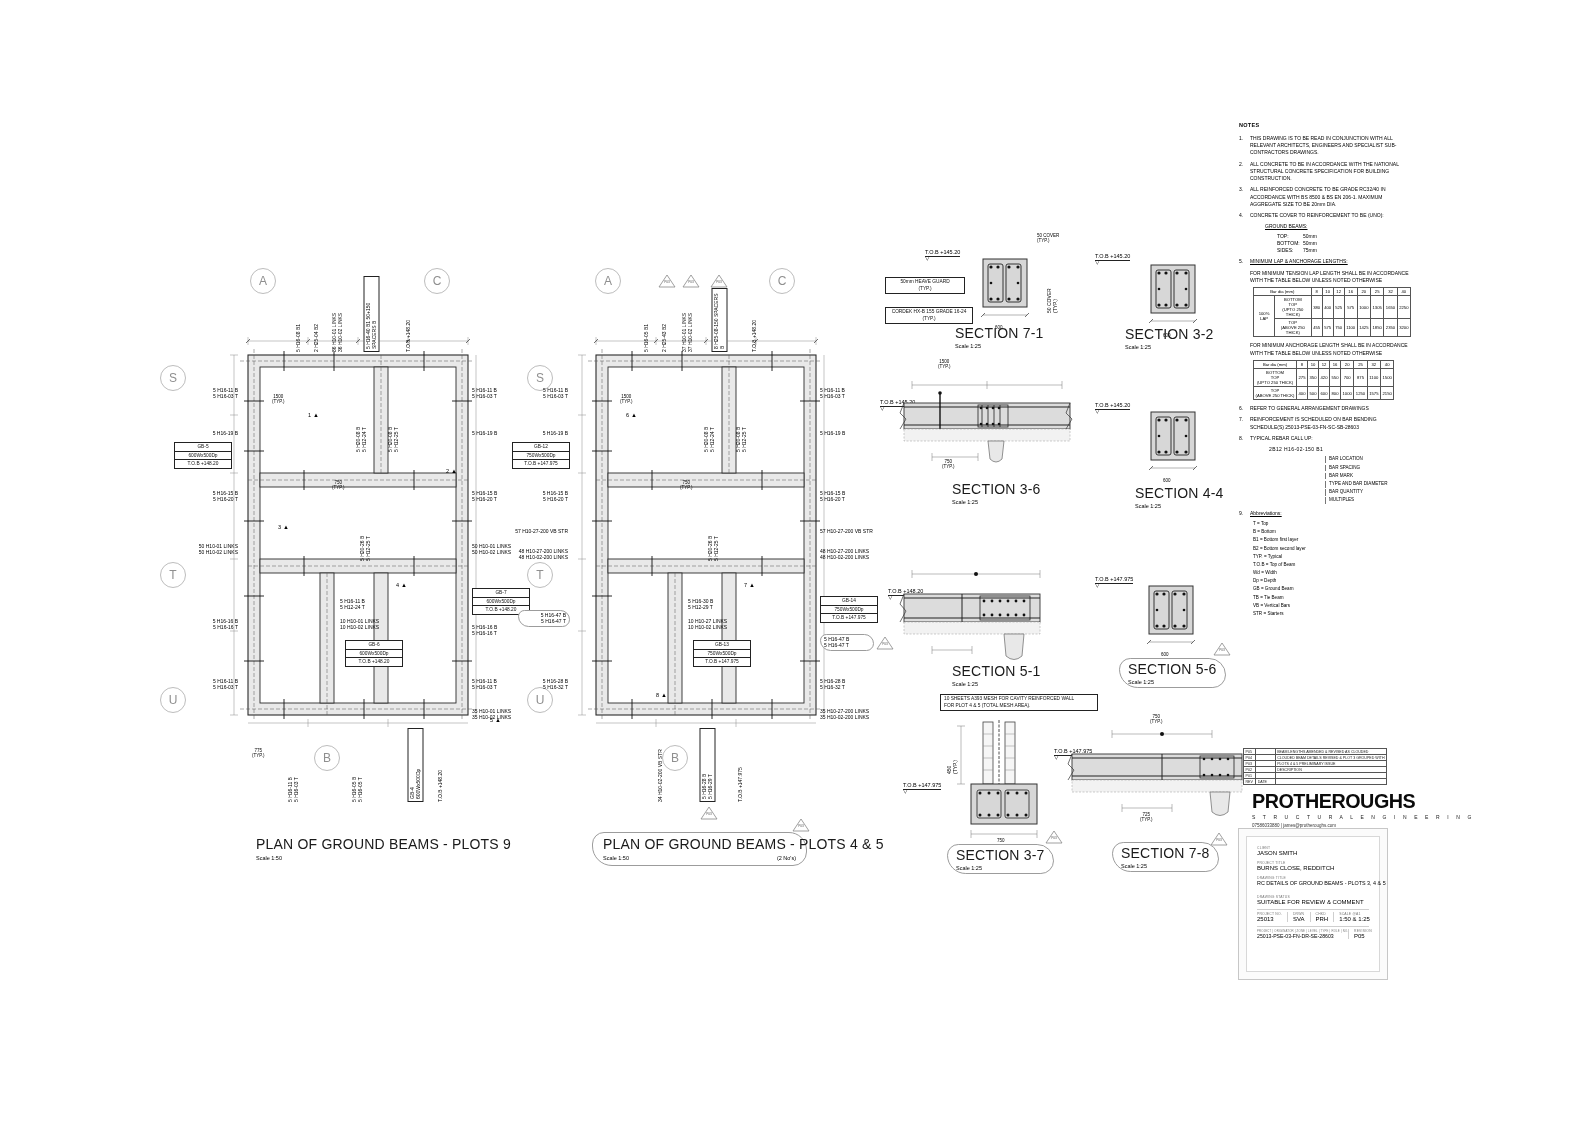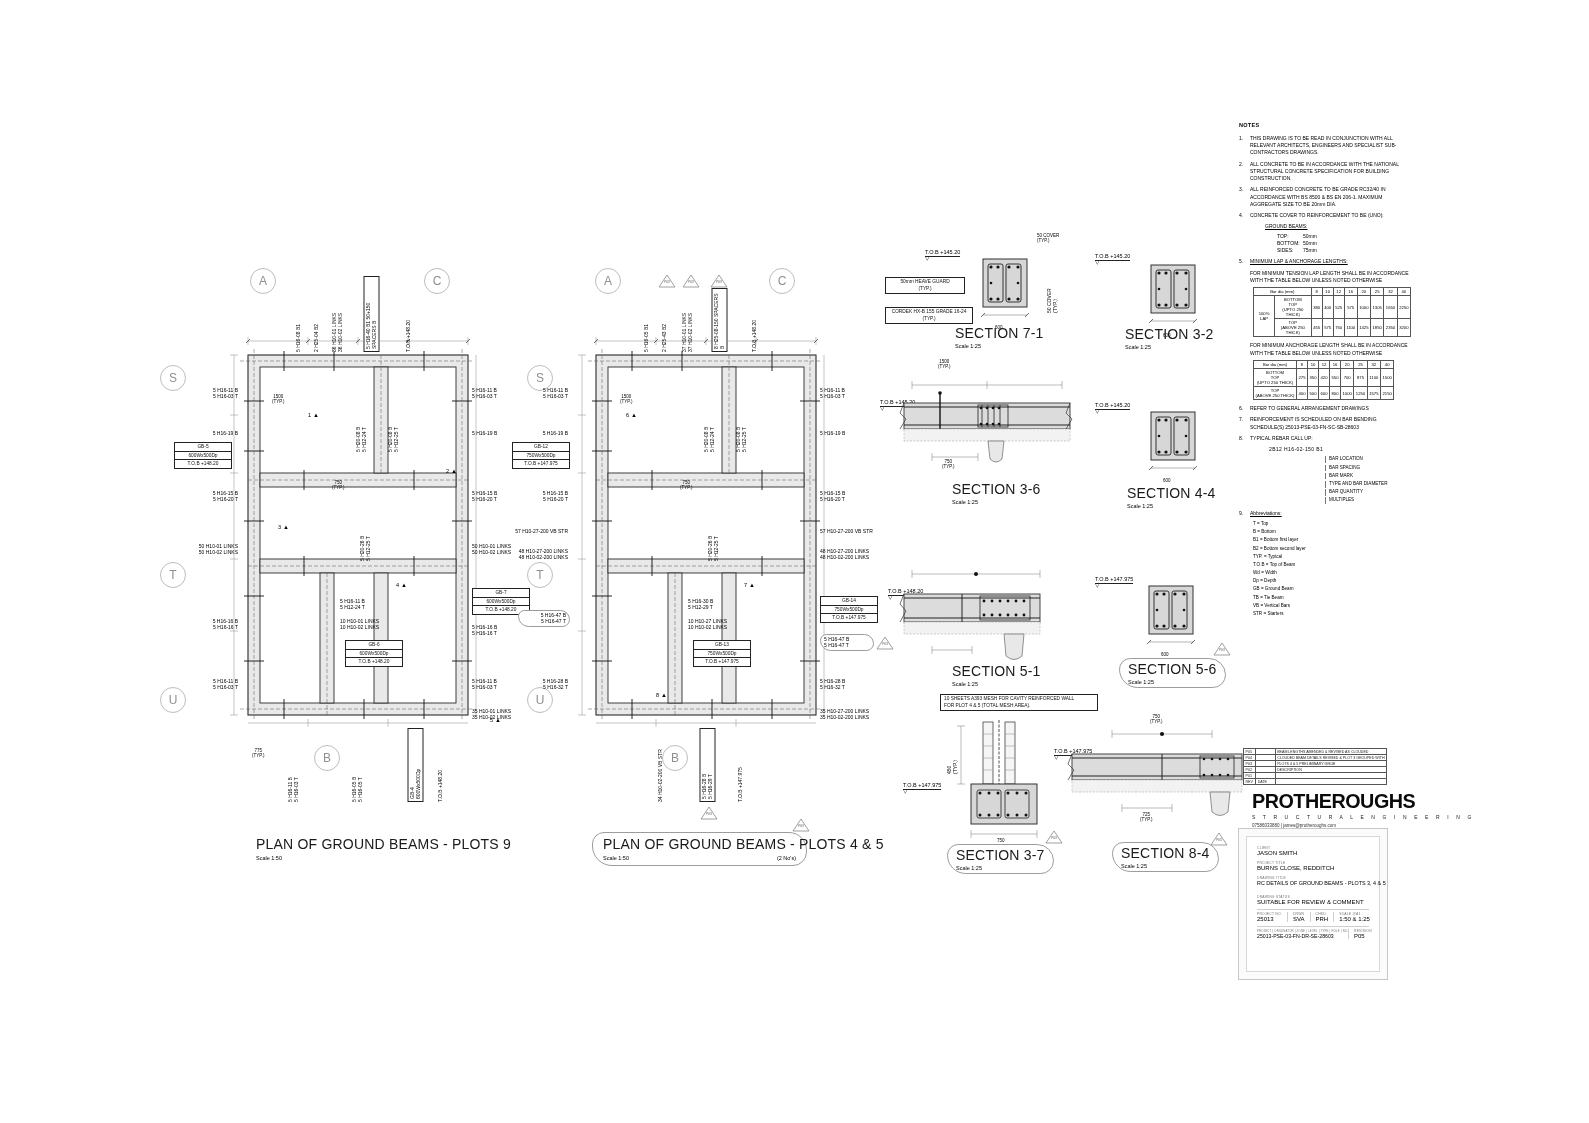--- a/index.html
+++ b/index.html
@@ -566,21 +566,21 @@
         <circle cx="36" cy="50" r="1.6"></circle>
         <circle cx="45" cy="50" r="1.6"></circle>
         <circle cx="18" cy="34" r="1.3"></circle>
         <circle cx="45" cy="34" r="1.3"></circle>
       </g>
     <line x1="10" y1="66" x2="54" y2="66" stroke="#666" stroke-width="0.5"></line>
     <line x1="8" y1="68" x2="12" y2="64" stroke="#333" stroke-width="0.7"></line>
       <line x1="52" y1="68" x2="56" y2="64" stroke="#333" stroke-width="0.7"></line>
   </svg>
   <div class="abs dim" style="left:68px;top:98px">600</div>
-  <div class="abs" style="left:32px;top:105px">
+  <div class="abs" style="left:40px;top:105px">
     <div class="sec-title">SECTION 4-4</div>
     <div class="sec-scale">Scale 1:25</div>
   </div>
 </div>
 
 <div class="abs" style="left:880px;top:550px;width:215px;height:150px">
   <div class="abs tob" style="left:8px;top:38px"><span class="lvl">T.O.B +148.20</span><div class="tobtri">▽</div></div>
   <svg class="abs" style="left:12px;top:14px" width="160" height="104" viewBox="0 0 160 104">
     <line x1="20" y1="10" x2="148" y2="10" stroke="#777" stroke-width="0.5"></line>
     <line x1="20" y1="6" x2="20" y2="14" stroke="#777" stroke-width="0.5"></line>
@@ -745,21 +745,21 @@
   </svg>
   <div class="abs dim" style="left:90px;top:112px">725
 (TYP.)</div>
   <div class="abs ptri" style="left:160px;top:132px">
       <svg width="18" height="15">
         <polygon points="9,1 17,13 1,13" fill="#fff" stroke="#888" stroke-width="0.8"></polygon>
       </svg>
       <span class="ptxt">P03</span>
     </div>
   <div class="abs cloud" style="left:62px;top:142px;padding:2px 8px">
-    <div class="sec-title">SECTION 8-4</div>
+    <div class="sec-title">SECTION 7-8</div>
     <div class="sec-scale">Scale 1:25</div>
   </div>
 </div>
 
 <div class="abs notes" style="left:1239px;top:122px;width:172px">
   <div class="note-h">NOTES</div>
   <div class="note">
       <span class="no">1.</span>
       <span>THIS DRAWING IS TO BE READ IN CONJUNCTION WITH ALL RELEVANT ARCHITECTS, ENGINEERS AND SPECIALIST SUB-CONTRACTORS DRAWINGS.</span>
     </div>

